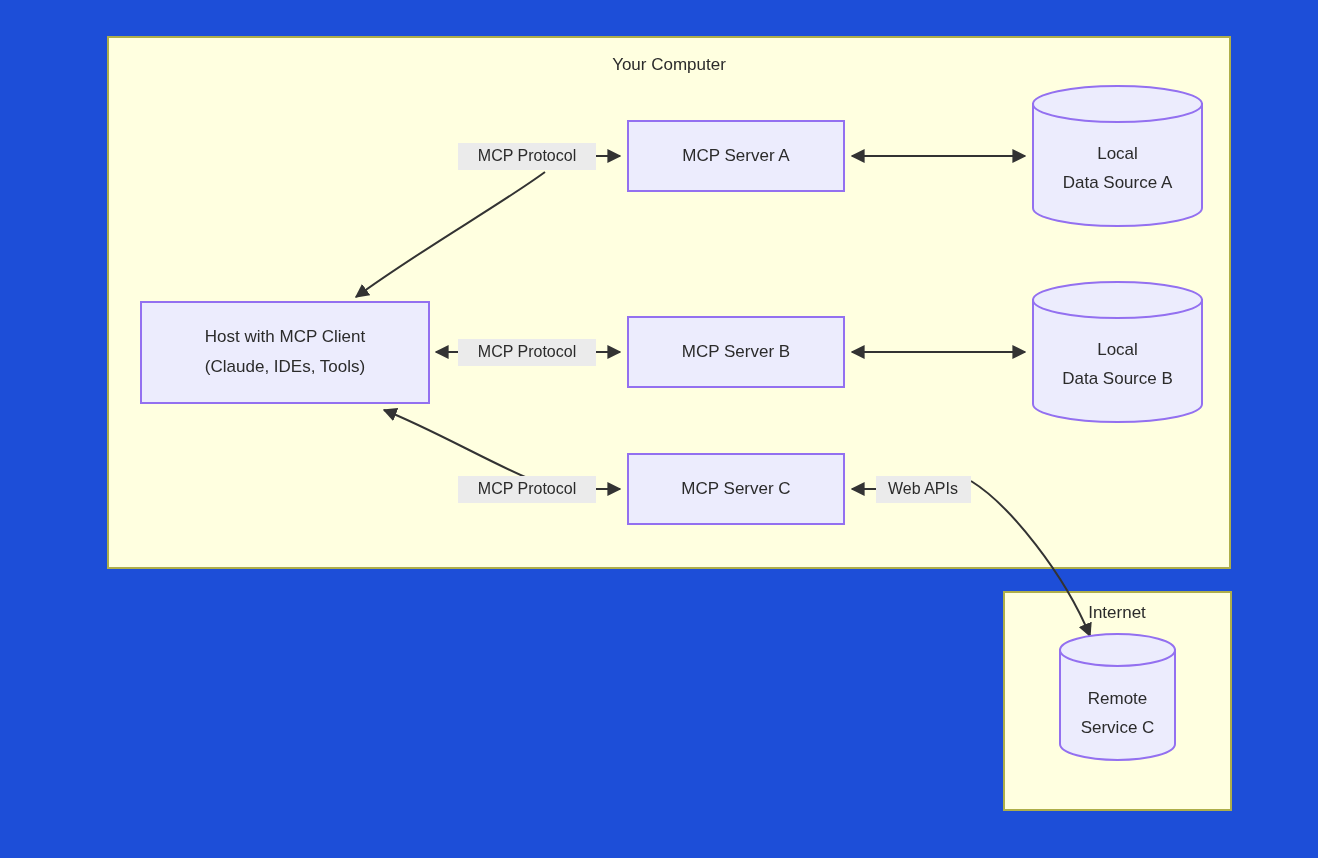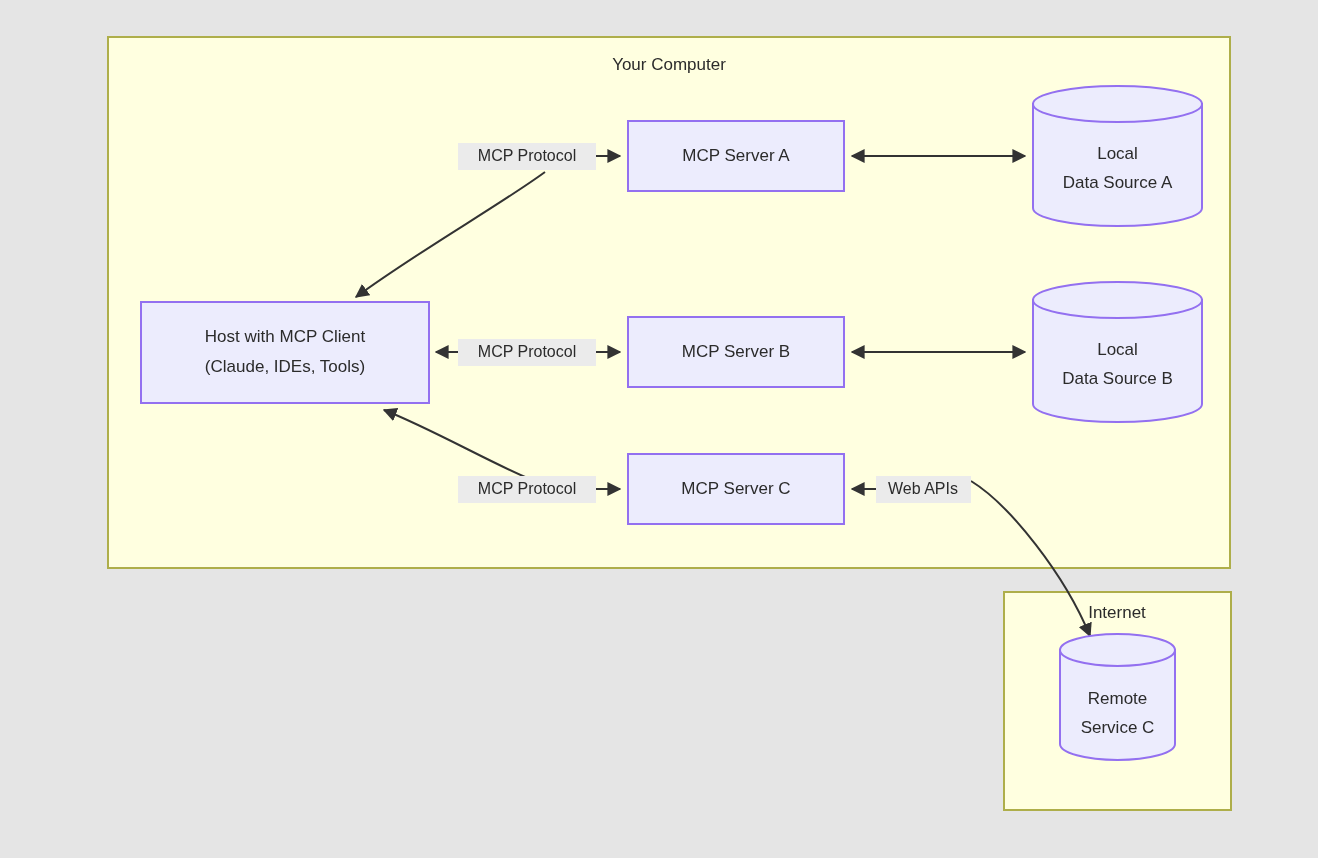--- a/index.html
+++ b/index.html
@@ -8,21 +8,21 @@
     padding: 0;
     background: #ffffff;
   }
   body {
     font-family: "Liberation Sans", "DejaVu Sans", sans-serif;
   }
   #diagram-root {
     position: relative;
     width: 1318px;
     height: 858px;
-    background: #e5e5e5;
+    background: #1d4ed8;
     overflow: hidden;
   }
   svg.diagram-canvas {
     position: absolute;
     left: 0;
     top: 0;
     width: 1318px;
     height: 858px;
   }
   .grp-rect {

